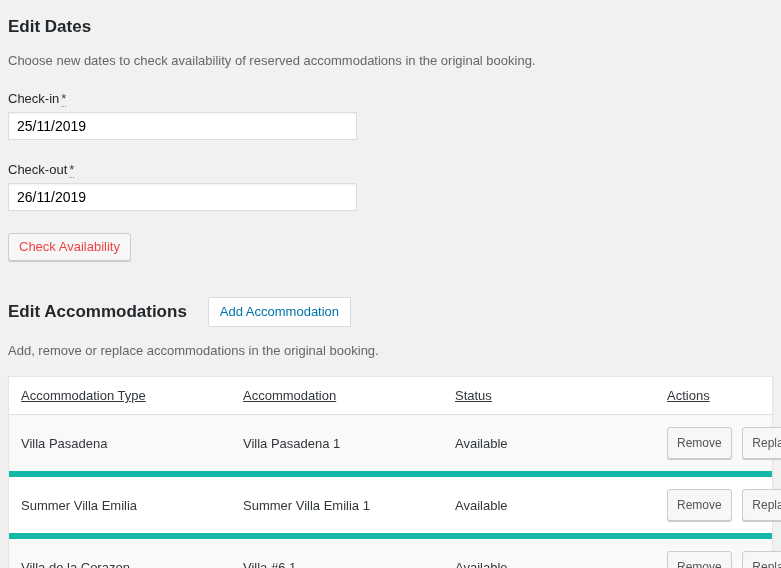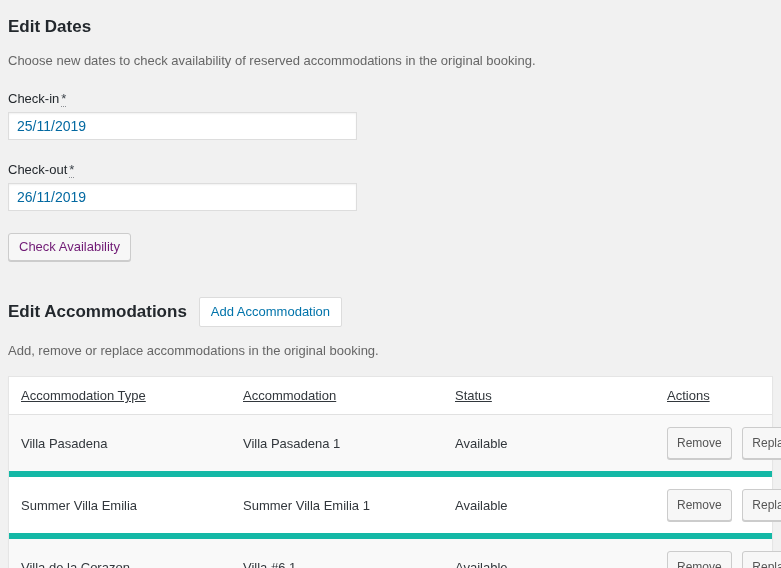--- a/index.html
+++ b/index.html
@@ -28,21 +28,21 @@
     font-size: 17px;
     font-weight: bold;
     color: #23282d;
     margin: 0;
     padding: 0;
     line-height: 20px;
   }
   .title-row {
     display: flex;
     align-items: center;
-    gap: 12px;
+    gap: 21px;
   }
   .intro-text {
     font-size: 13px;
     color: #666;
     margin: 0;
     line-height: 16px;
   }
 
   
   .field-label {
@@ -58,37 +58,37 @@
     margin-left: 2px;
   }
   input.text-input {
     display: block;
     width: 349px;
     height: 28px;
     box-sizing: border-box;
     padding: 3px 8px;
     font-family: "Liberation Sans", sans-serif;
     font-size: 14px;
-    color: #0369a1;
+    color: #000000;
     background: #ffffff;
     border: 1px solid #ddd;
     border-radius: 0;
     box-shadow: inset 0 1px 2px rgba(0,0,0,0.06);
     outline: none;
   }
 
   
   .btn-secondary {
     display: inline-block;
     font-family: "Liberation Sans", sans-serif;
     font-size: 13px;
     line-height: 26px;
     height: 28px;
     padding: 0 10px;
-    color: #701a75;
+    color: #ef4444;
     background: #f7f7f7;
     border: 1px solid #ccc;
     border-radius: 3px;
     box-shadow: 0 1px 0 #ccc;
     cursor: pointer;
     box-sizing: border-box;
     white-space: nowrap;
   }
   .btn-link-box {
     display: inline-block;

